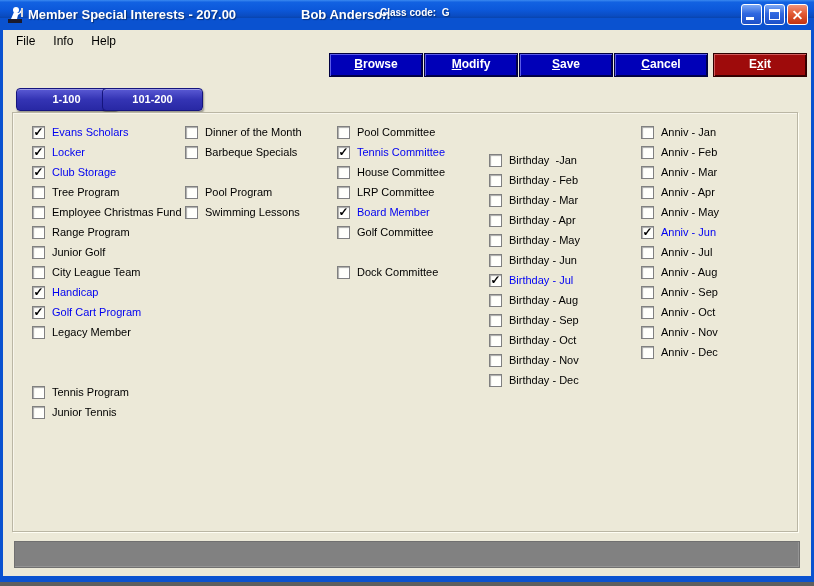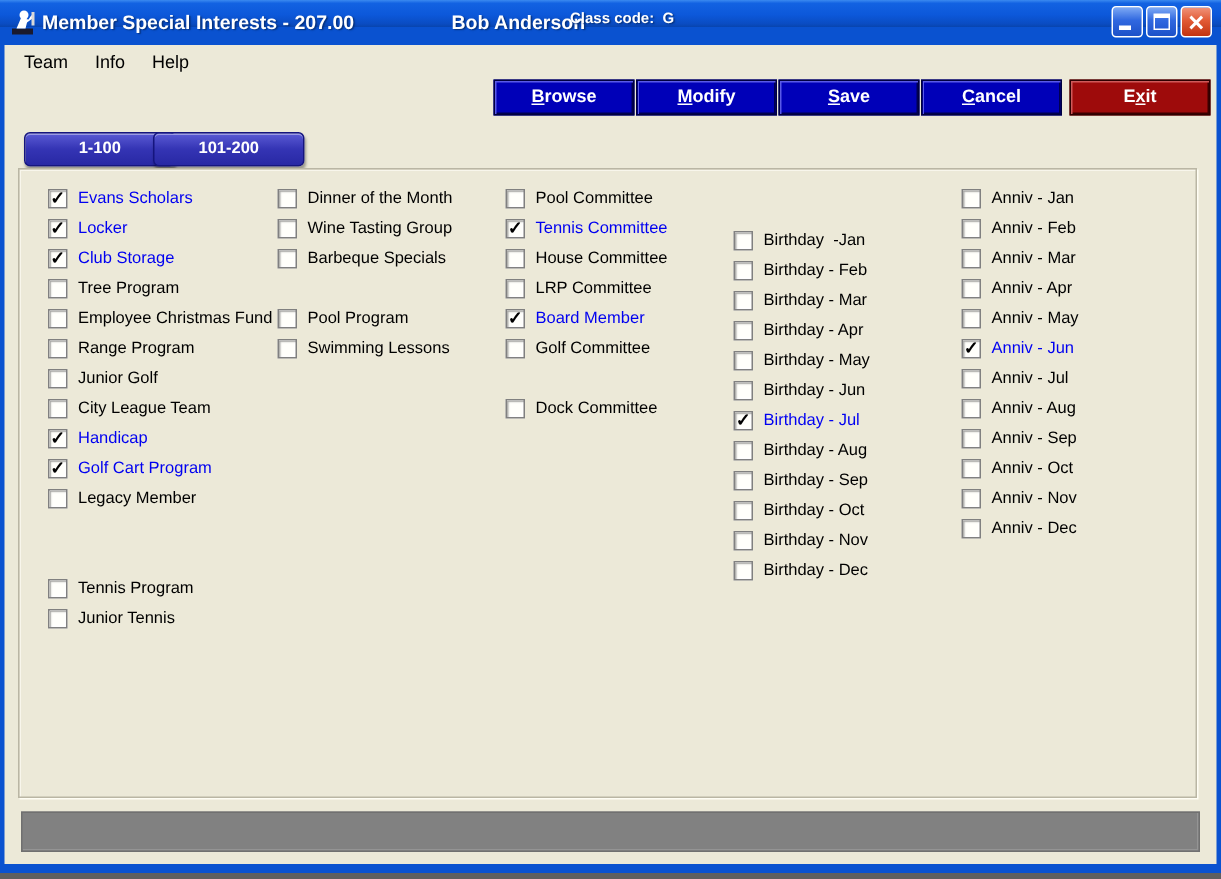--- a/index.html
+++ b/index.html
@@ -107,21 +107,21 @@
       <div class="win-btn close">
           <span class="glyph-x1"></span>
           <span class="glyph-x2"></span>
         </div>
     </div>
   </div>
 
   <div class="client">
 
     <div class="menubar">
-      <span class="menu-item">Team</span>
+      <span class="menu-item">File</span>
       <span class="menu-item">Info</span>
       <span class="menu-item">Help</span>
     </div>
 
     <div class="btn" style="left:326px"><span></span><span class="u">B</span><span>rowse</span></div>
     <div class="btn" style="left:421px"><span></span><span class="u">M</span><span>odify</span></div>
     <div class="btn" style="left:516px"><span></span><span class="u">S</span><span>ave</span></div>
     <div class="btn" style="left:611px"><span></span><span class="u">C</span><span>ancel</span></div>
     <div class="btn red" style="left:710px"><span>E</span><span class="u">x</span><span>it</span></div>
 
@@ -184,24 +184,20 @@
           <span class="cb-label">Junior Tennis</span>
         </div>
       </div>
     <div class="cb-col col-1">
         <div class="cb-row">
           <span class="cb-box"></span>
           <span class="cb-label">Dinner of the Month</span>
         </div>
         <div class="cb-row">
           <span class="cb-box"></span>
-          <span class="cb-label">Wine Tasting Group</span>
-        </div>
-        <div class="cb-row">
-          <span class="cb-box"></span>
           <span class="cb-label">Barbeque Specials</span>
         </div>
         <div style="height: 20px;"></div>
         <div class="cb-row">
           <span class="cb-box"></span>
           <span class="cb-label">Pool Program</span>
         </div>
         <div class="cb-row">
           <span class="cb-box"></span>
           <span class="cb-label">Swimming Lessons</span>

